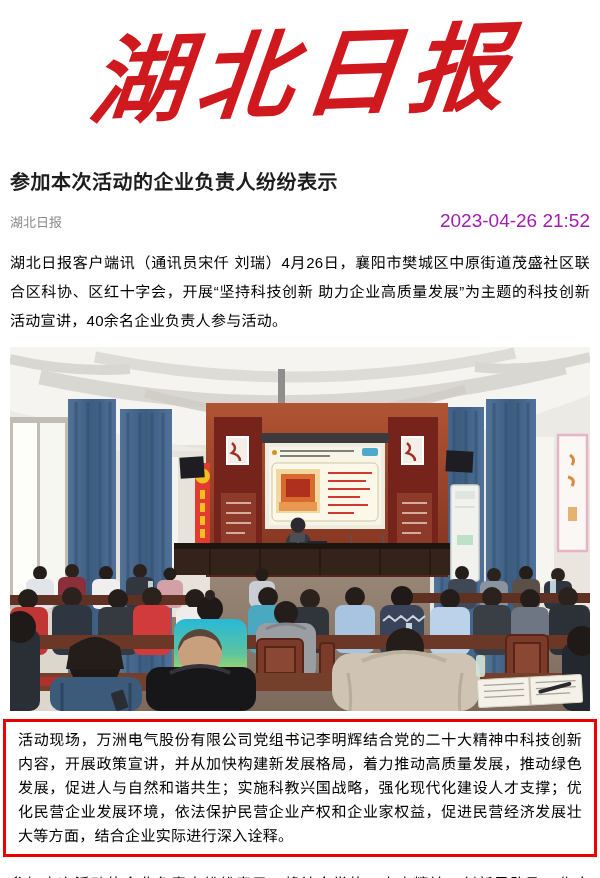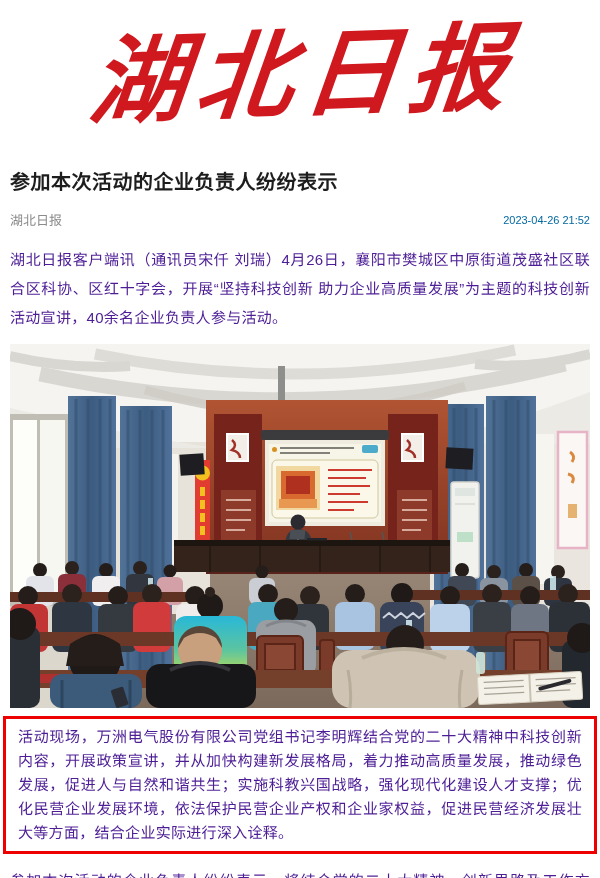--- a/index.html
+++ b/index.html
@@ -19,24 +19,24 @@
   }
 
   
   .article{padding:0 10px;}
   .title{
     margin:16px 0 0 0;font-size:20px;line-height:28px;font-weight:700;color:#1d1d1d;
     letter-spacing:0.5px;
   }
   .meta{display:flex;justify-content:space-between;align-items:center;margin-top:14px;}
   .meta .source{font-size:13px;color:#8b8b8b;}
-  .meta .date{font-size:11px;color:#0369a1;}
+  .meta .date{font-size:19px;color:#a21caf;}
 
   .para{
-    margin:16px 0 0 0;font-size:15px;line-height:29px;color:#4c1d95;
+    margin:16px 0 0 0;font-size:15px;line-height:29px;color:#000000;
     text-align:justify;letter-spacing:0.3px;
   }
 
   
   .photo-wrap{margin:12px 0 0 0;width:580px;height:364px;position:relative;background:#efeee9;overflow:hidden;}
   .photo-wrap svg{display:block;}
 
   
   .highlight-box{
     margin:8px -7px 0 -7px;             

